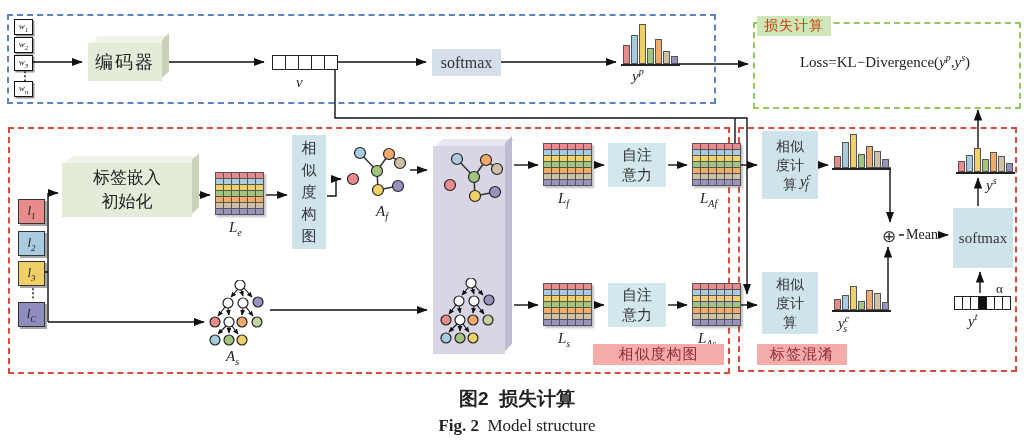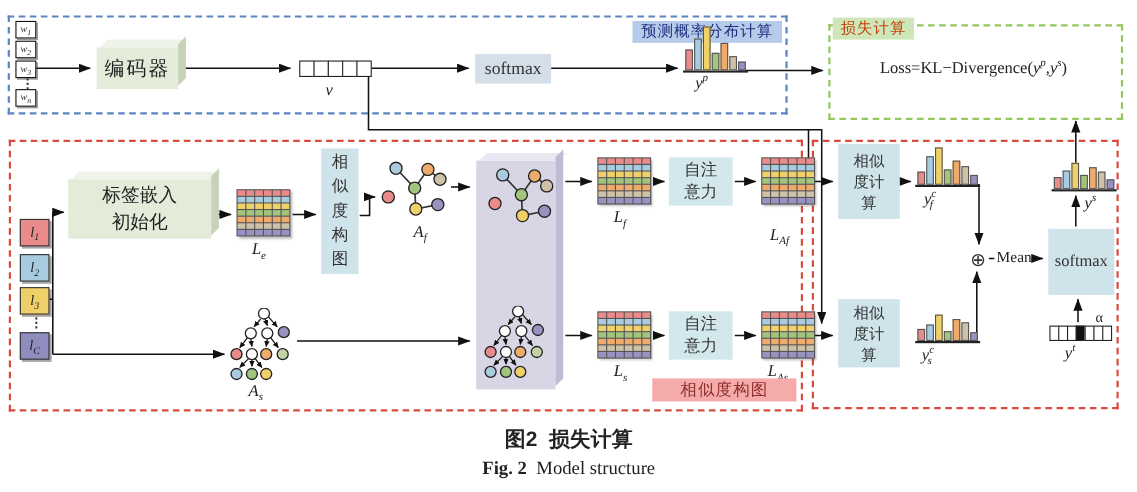--- a/index.html
+++ b/index.html
@@ -130,23 +130,20 @@
       <div class="vc"></div>
       <div class="vc"></div>
       <div class="vc"></div>
   </div>
   <span class="math" style="left:296px;top:74px;"><i>v</i></span>
 
   <div class="opbox serif" style="left:432px;top:49px;width:69px;height:27px;font-size:16px;background:#d4dfe9;">
       <span>softmax</span>
     </div>
 
-  <div class="chip" style="left:575px;top:19px;width:136px;height:20px;background:#b6cbe9;color:#1e2f7d;">
-      <span>预测概率分布计算</span>
-    </div>
 
   <div class="bars" style="left:621px;top:24px;height:40px;">
       <div class="bar" style="height: 17px; background: rgb(233, 139, 139); border: 0.5px solid rgb(85, 85, 85);"></div>
       <div class="bar" style="height: 27px; background: rgb(168, 203, 223); border: 0.5px solid rgb(85, 85, 85);"></div>
       <div class="bar" style="height: 38px; background: rgb(240, 209, 105); border: 0.5px solid rgb(85, 85, 85);"></div>
       <div class="bar" style="height: 14px; background: rgb(163, 196, 125); border: 0.5px solid rgb(85, 85, 85);"></div>
       <div class="bar" style="height: 23px; background: rgb(238, 171, 107); border: 0.5px solid rgb(85, 85, 85);"></div>
       <div class="bar" style="height: 11px; background: rgb(206, 193, 168); border: 0.5px solid rgb(85, 85, 85);"></div>
       <div class="bar" style="height: 6px; background: rgb(153, 146, 192); border: 0.5px solid rgb(85, 85, 85);"></div>
     </div>
@@ -460,21 +457,21 @@
       </div>
       <div class="mrow">
         <div class="mcell" style="background: rgb(153, 146, 192);"></div>
         <div class="mcell" style="background: rgb(153, 146, 192);"></div>
         <div class="mcell" style="background: rgb(153, 146, 192);"></div>
         <div class="mcell" style="background: rgb(153, 146, 192);"></div>
         <div class="mcell" style="background: rgb(153, 146, 192);"></div>
         <div class="mcell" style="background: rgb(153, 146, 192);"></div>
       </div>
     </div>
-  <span class="math" style="left:700px;top:206px;"><i>L</i><sub>Af</sub></span>
+  <span class="math" style="left:700px;top:190px;"><i>L</i><sub>Af</sub></span>
 
   <div class="matrix" style="left:543px;top:283px;">
       <div class="mrow">
         <div class="mcell" style="background: rgb(233, 139, 139);"></div>
         <div class="mcell" style="background: rgb(233, 139, 139);"></div>
         <div class="mcell" style="background: rgb(233, 139, 139);"></div>
         <div class="mcell" style="background: rgb(233, 139, 139);"></div>
         <div class="mcell" style="background: rgb(233, 139, 139);"></div>
         <div class="mcell" style="background: rgb(233, 139, 139);"></div>
       </div>
@@ -603,21 +600,21 @@
 
   <div class="bars" style="left:832px;top:132px;height:36px;">
       <div class="bar" style="height: 10px; background: rgb(233, 139, 139); border: 0.5px solid rgb(85, 85, 85);"></div>
       <div class="bar" style="height: 24px; background: rgb(168, 203, 223); border: 0.5px solid rgb(85, 85, 85);"></div>
       <div class="bar" style="height: 32px; background: rgb(240, 209, 105); border: 0.5px solid rgb(85, 85, 85);"></div>
       <div class="bar" style="height: 12px; background: rgb(163, 196, 125); border: 0.5px solid rgb(85, 85, 85);"></div>
       <div class="bar" style="height: 20px; background: rgb(238, 171, 107); border: 0.5px solid rgb(85, 85, 85);"></div>
       <div class="bar" style="height: 15px; background: rgb(206, 193, 168); border: 0.5px solid rgb(85, 85, 85);"></div>
       <div class="bar" style="height: 7px; background: rgb(153, 146, 192); border: 0.5px solid rgb(85, 85, 85);"></div>
     </div>
-  <span class="math stack" style="left:840px;top:171px;"><i>y</i><sup>c</sup><sub>f</sub></span>
+  <span class="math stack" style="left:800px;top:171px;"><i>y</i><sup>c</sup><sub>f</sub></span>
 
   <div class="opbox" style="left:762px;top:272px;width:56px;height:62px;background:#cfe3ea;font-size:14px;">
     <span class="vtext" style="width:2em;line-height:19px;">相似度计算</span>
   </div>
 
   <div class="bars" style="left:832px;top:284px;height:26px;">
       <div class="bar" style="height: 9px; background: rgb(233, 139, 139); border: 0.5px solid rgb(85, 85, 85);"></div>
       <div class="bar" style="height: 13px; background: rgb(168, 203, 223); border: 0.5px solid rgb(85, 85, 85);"></div>
       <div class="bar" style="height: 22px; background: rgb(240, 209, 105); border: 0.5px solid rgb(85, 85, 85);"></div>
       <div class="bar" style="height: 7px; background: rgb(163, 196, 125); border: 0.5px solid rgb(85, 85, 85);"></div>
@@ -650,20 +647,23 @@
       <div class="vc" style="width:7px;height:12px;"></div>
     <div class="vc" style="width:7px;height:12px;"></div>
       <div class="vc" style="width:7px;height:12px;background:#111;"></div>
     <div class="vc" style="width:7px;height:12px;"></div>
       <div class="vc" style="width:7px;height:12px;"></div>
     <div class="vc" style="width:7px;height:12px;"></div>
   </div>
   <span class="abs serif" style="left:996px;top:281px;font-size:13px;">α</span>
   <span class="math" style="left:968px;top:311px;"><i>y</i><sup>t</sup></span>
 
+  <div class="chip" style="left:757px;top:344px;width:90px;height:21px;background:#f6abab;color:#8c2e2e;font-size:15px;">
+      <span>标签混淆</span>
+    </div>
 
   <div class="caption" style="top:386px;font-size:19px;font-weight:bold;">
     <span>图2</span>&nbsp;&nbsp;<span>损失计算</span>
   </div>
   <div class="caption serif" style="top:416px;font-size:17px;">
     <b>Fig. 2</b>&nbsp;&nbsp;<span>Model structure</span>
   </div>
 
 </div>
 

